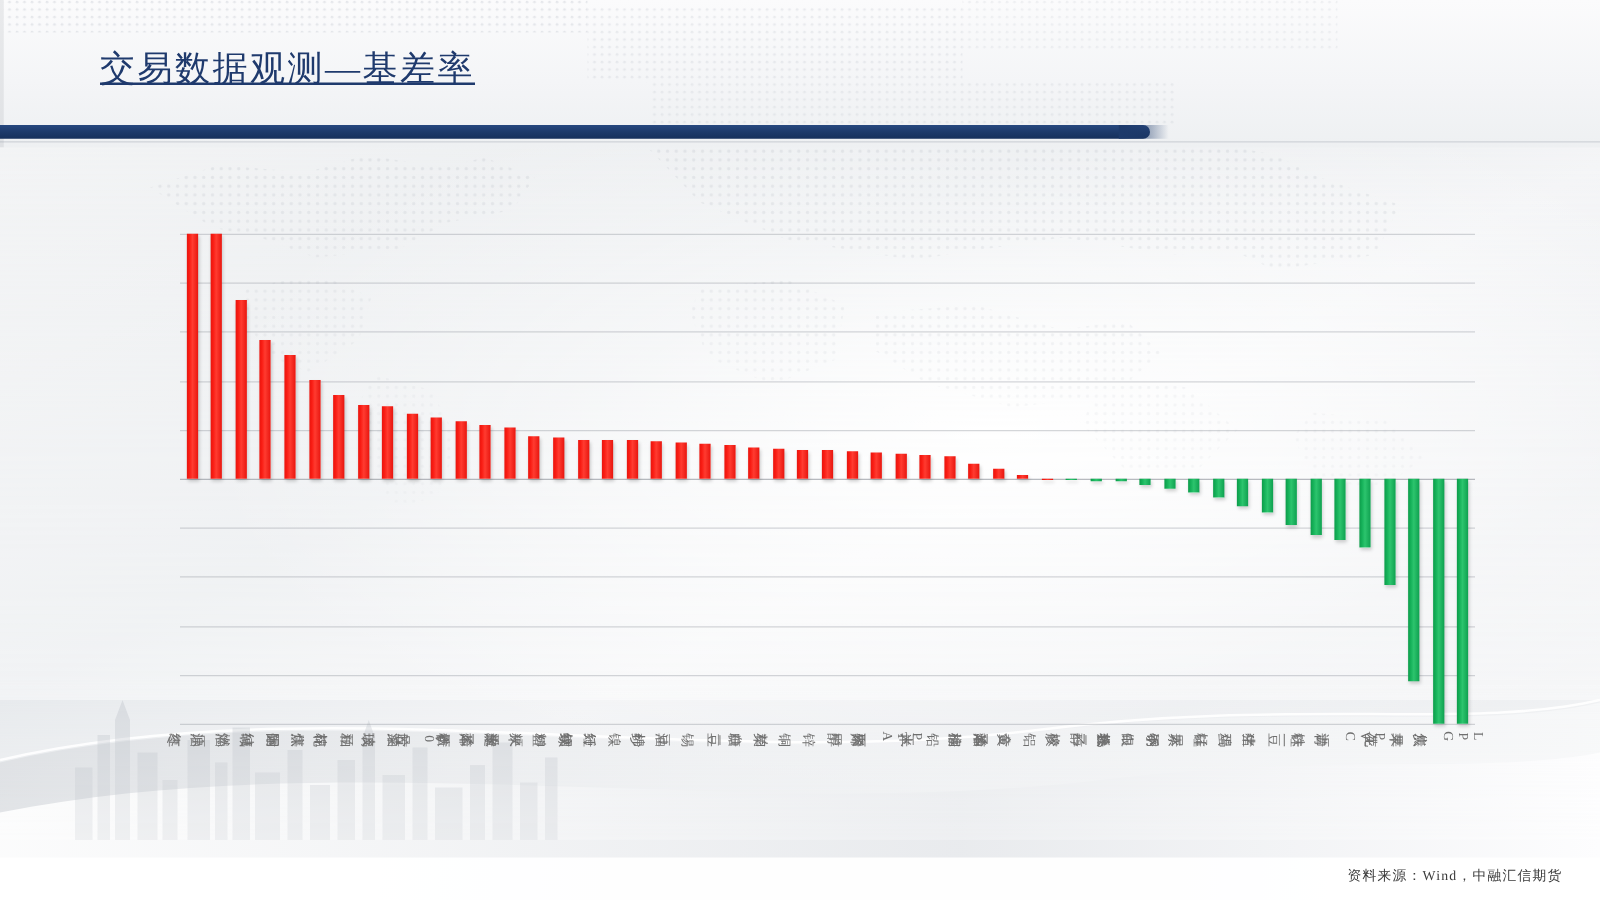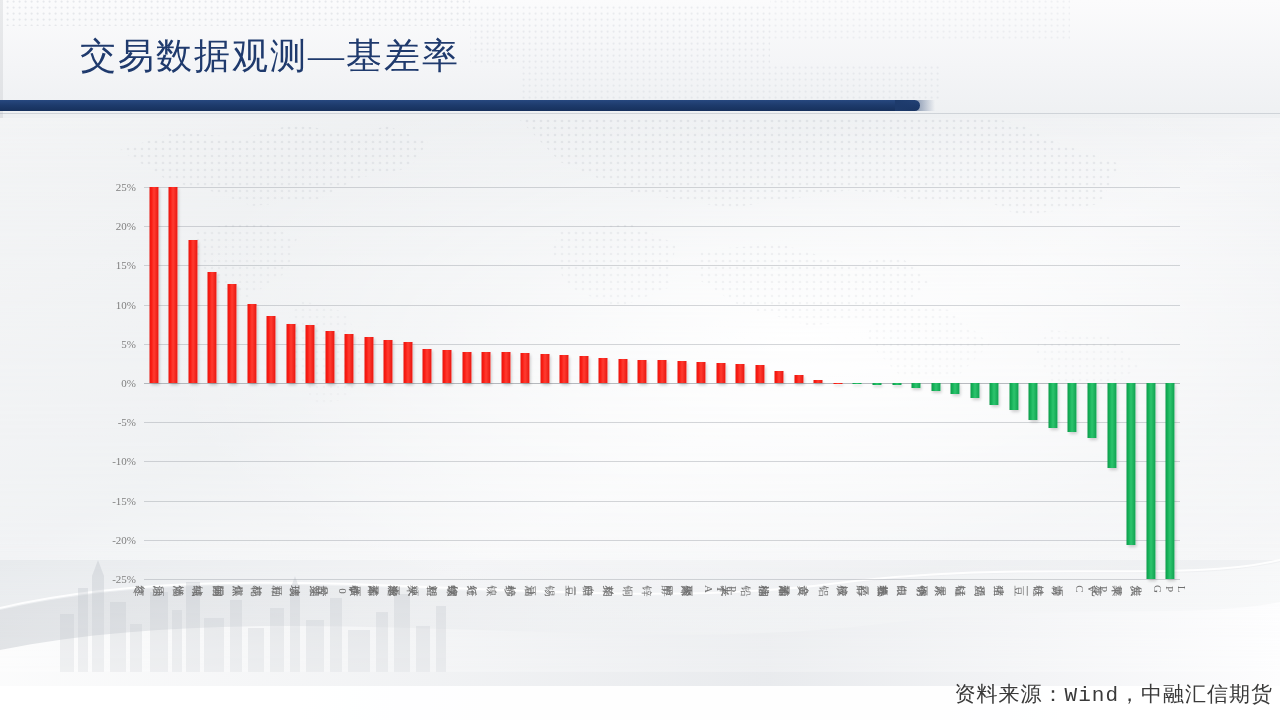--- a/index.html
+++ b/index.html
@@ -88,27 +88,28 @@
   #header-left-edge {
     position: absolute;
     left: 0; top: 0;
     width: 3px; height: 118px;
     background: linear-gradient(180deg,#e9eaec 0%, #dfe1e4 100%);
   }
 
   #slide-title {
     position: absolute;
     left: 80px; top: 28px;
-    font-size: 36px;
+    font-size: 28px;
     line-height: 56px;
     letter-spacing: 2px;
     color: #1f3a6d;
     font-family: "Liberation Serif", "DejaVu Serif", serif;
     font-weight: 400;
     white-space: nowrap;
+    text-decoration: underline;
   }
 
   
   #chart-area {
     position: absolute;
     left: 100px; top: 145px;
     width: 1080px; height: 450px;
   }
 
   #chart-title {
@@ -213,24 +214,24 @@
     font-family: "Liberation Serif", "DejaVu Serif", serif;
     white-space: nowrap;
     writing-mode: vertical-rl;
     text-orientation: upright;
     letter-spacing: 0px;
   }
 
   
   #footer-source {
     position: absolute;
-    right: 7px; bottom: 12px;
-    font-size: 21px;
+    right: 30px; bottom: 12px;
+    font-size: 11px;
     color: #3a3a3a;
-    font-family: Liberation Mono, monospace;
+    font-family: Liberation Serif, serif;
     letter-spacing: 1px;
     white-space: nowrap;
   }
 </style>
 </head>
 <body>
 
 <div id="slide">
 
   <svg id="map-texture" viewBox="0 0 1280 560" preserveAspectRatio="none">
@@ -327,33 +328,20 @@
     <div id="header-rule"></div>
     <div id="header-rule-tail"></div>
     <div id="header-rule-thin"></div>
     <div id="slide-title">交易数据观测—基差率</div>
   </div>
 
   <div id="chart-area">
 
 
     <div id="plot-wrap">
-      <div id="y-axis">
-          <div class="ytick" style="top: 0px;">25%</div>
-          <div class="ytick" style="top: 39.2px;">20%</div>
-          <div class="ytick" style="top: 78.4px;">15%</div>
-          <div class="ytick" style="top: 117.6px;">10%</div>
-          <div class="ytick" style="top: 156.8px;">5%</div>
-          <div class="ytick" style="top: 196px;">0%</div>
-          <div class="ytick" style="top: 235.2px;">-5%</div>
-          <div class="ytick" style="top: 274.4px;">-10%</div>
-          <div class="ytick" style="top: 313.6px;">-15%</div>
-          <div class="ytick" style="top: 352.8px;">-20%</div>
-          <div class="ytick" style="top: 392px;">-25%</div>
-        </div>
       <div id="plot">
         <div id="gridlines">
             <div class="gridline" style="top: 0px;"></div>
             <div class="gridline" style="top: 39.2px;"></div>
             <div class="gridline" style="top: 78.4px;"></div>
             <div class="gridline" style="top: 117.6px;"></div>
             <div class="gridline" style="top: 156.8px;"></div>
             <div class="gridline zero" style="top: 196px;"></div>
             <div class="gridline" style="top: 235.2px;"></div>
             <div class="gridline" style="top: 274.4px;"></div>

